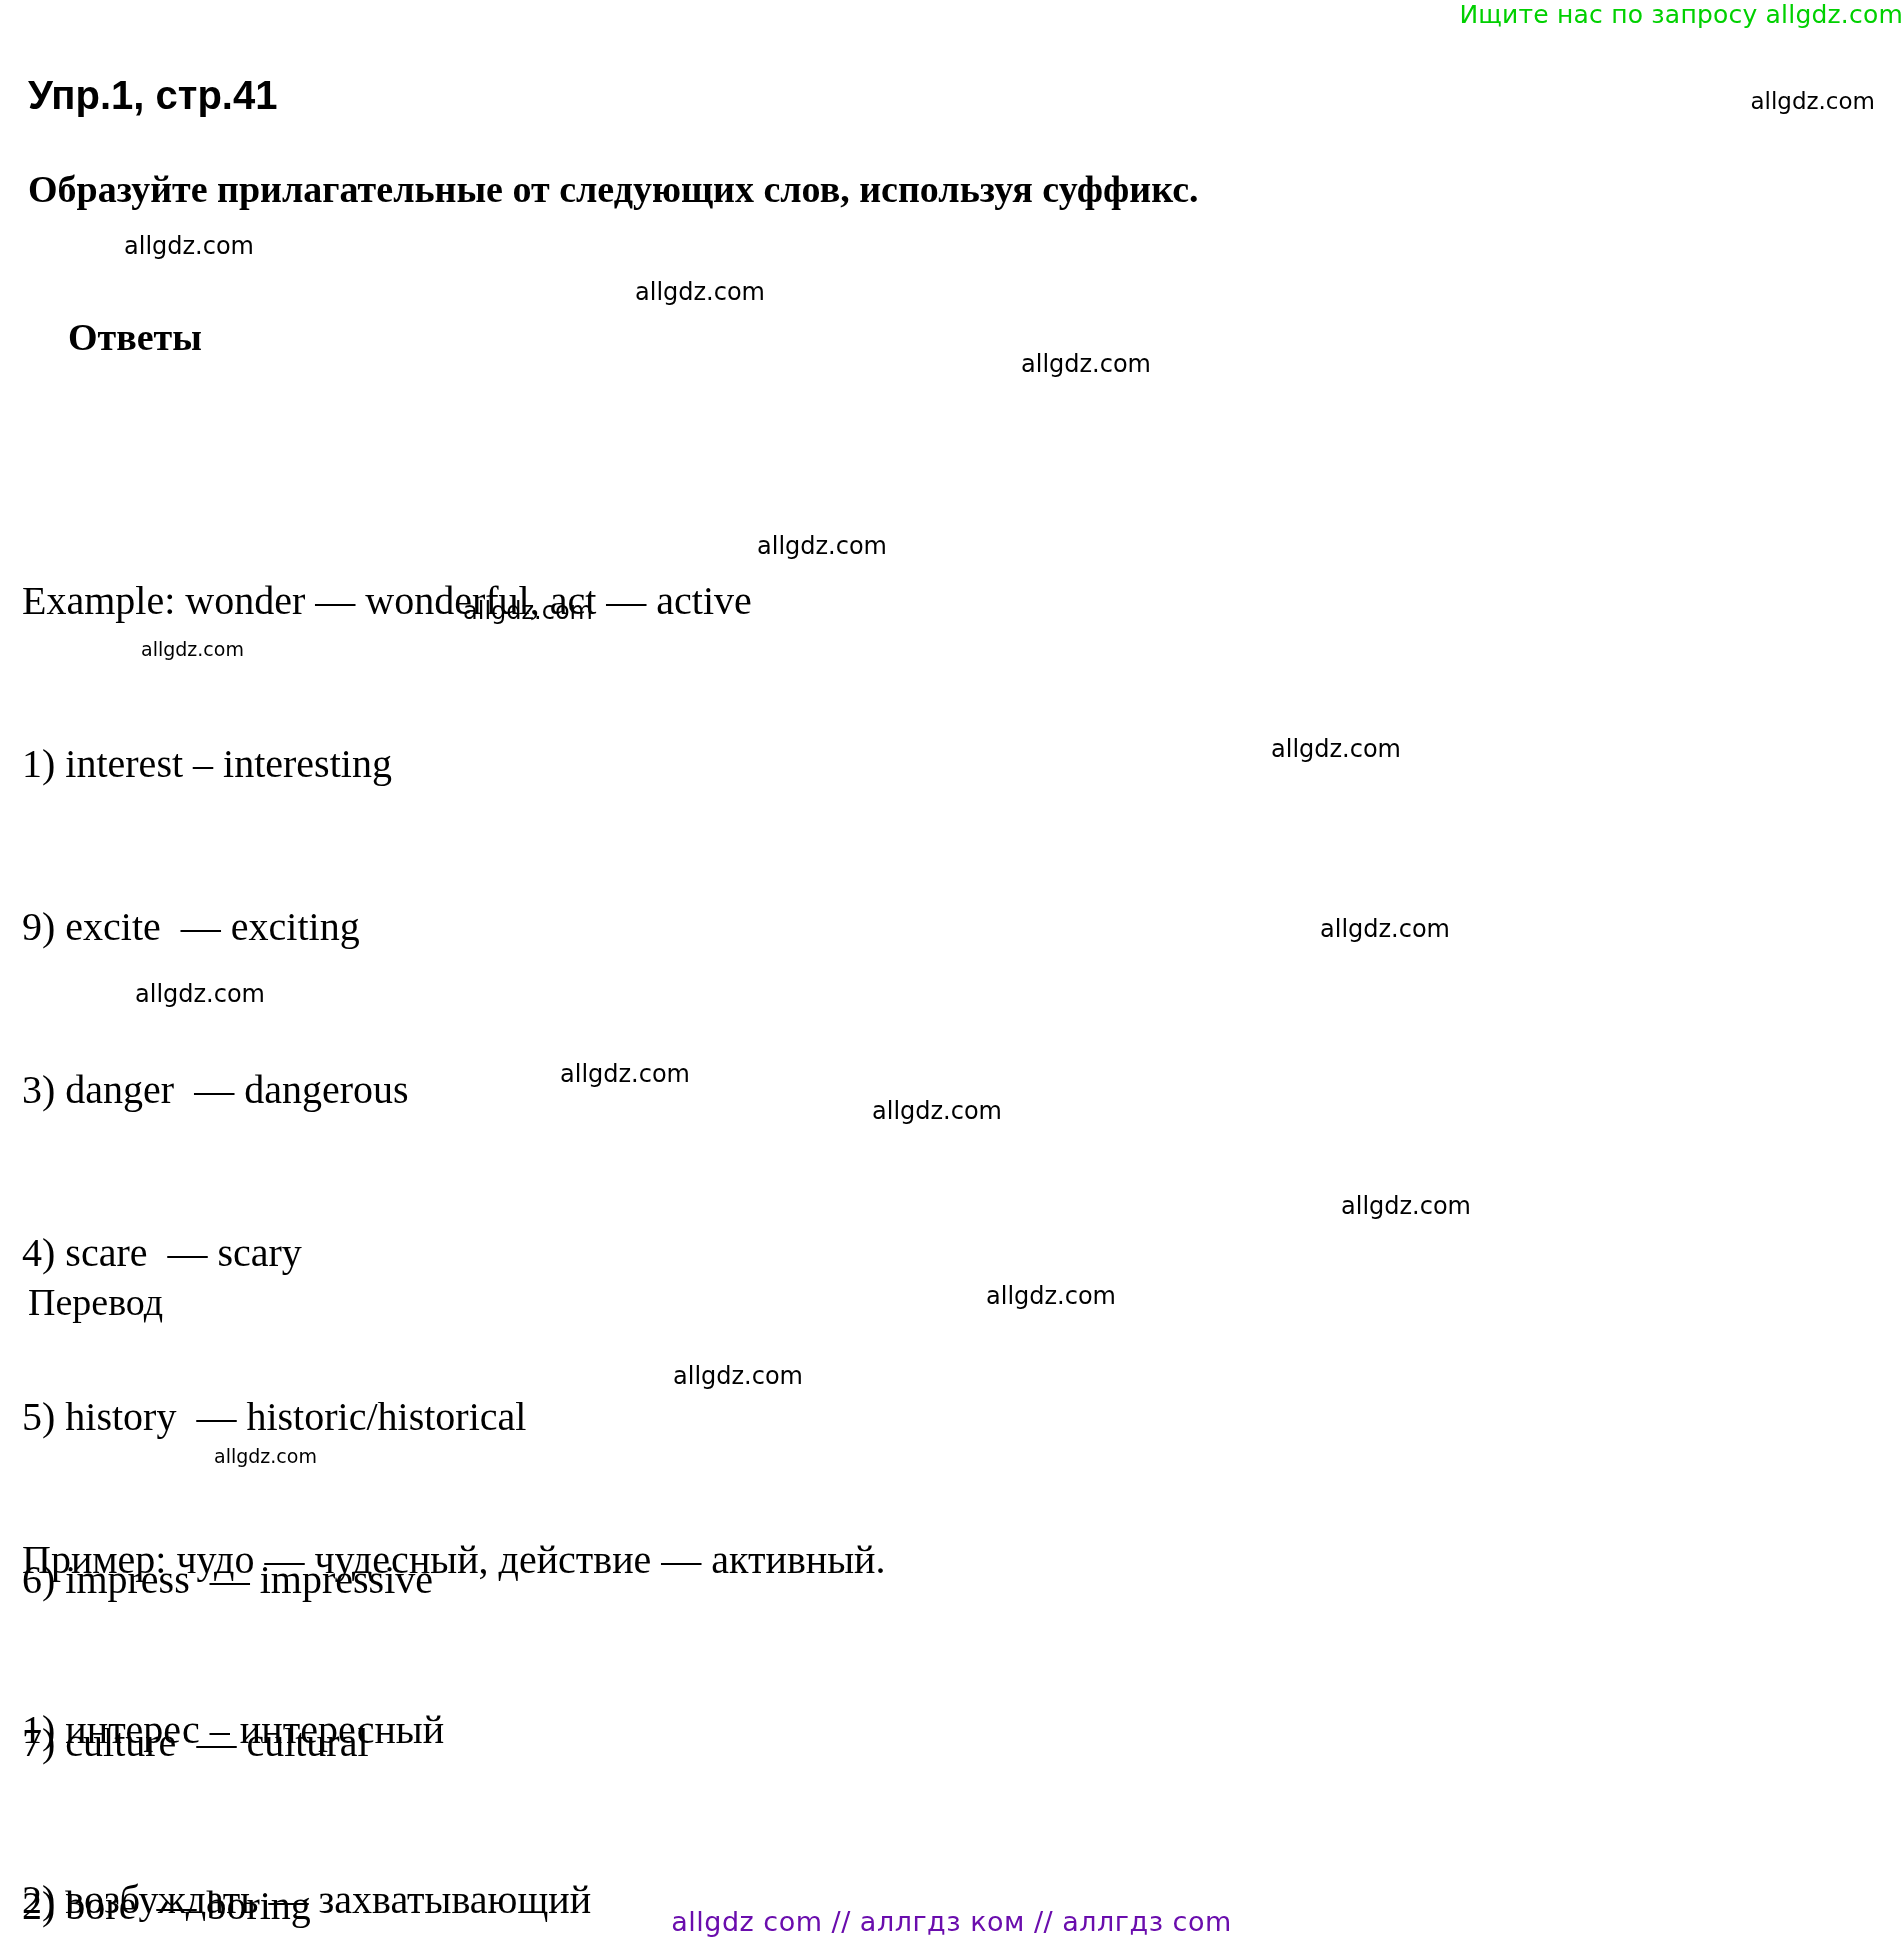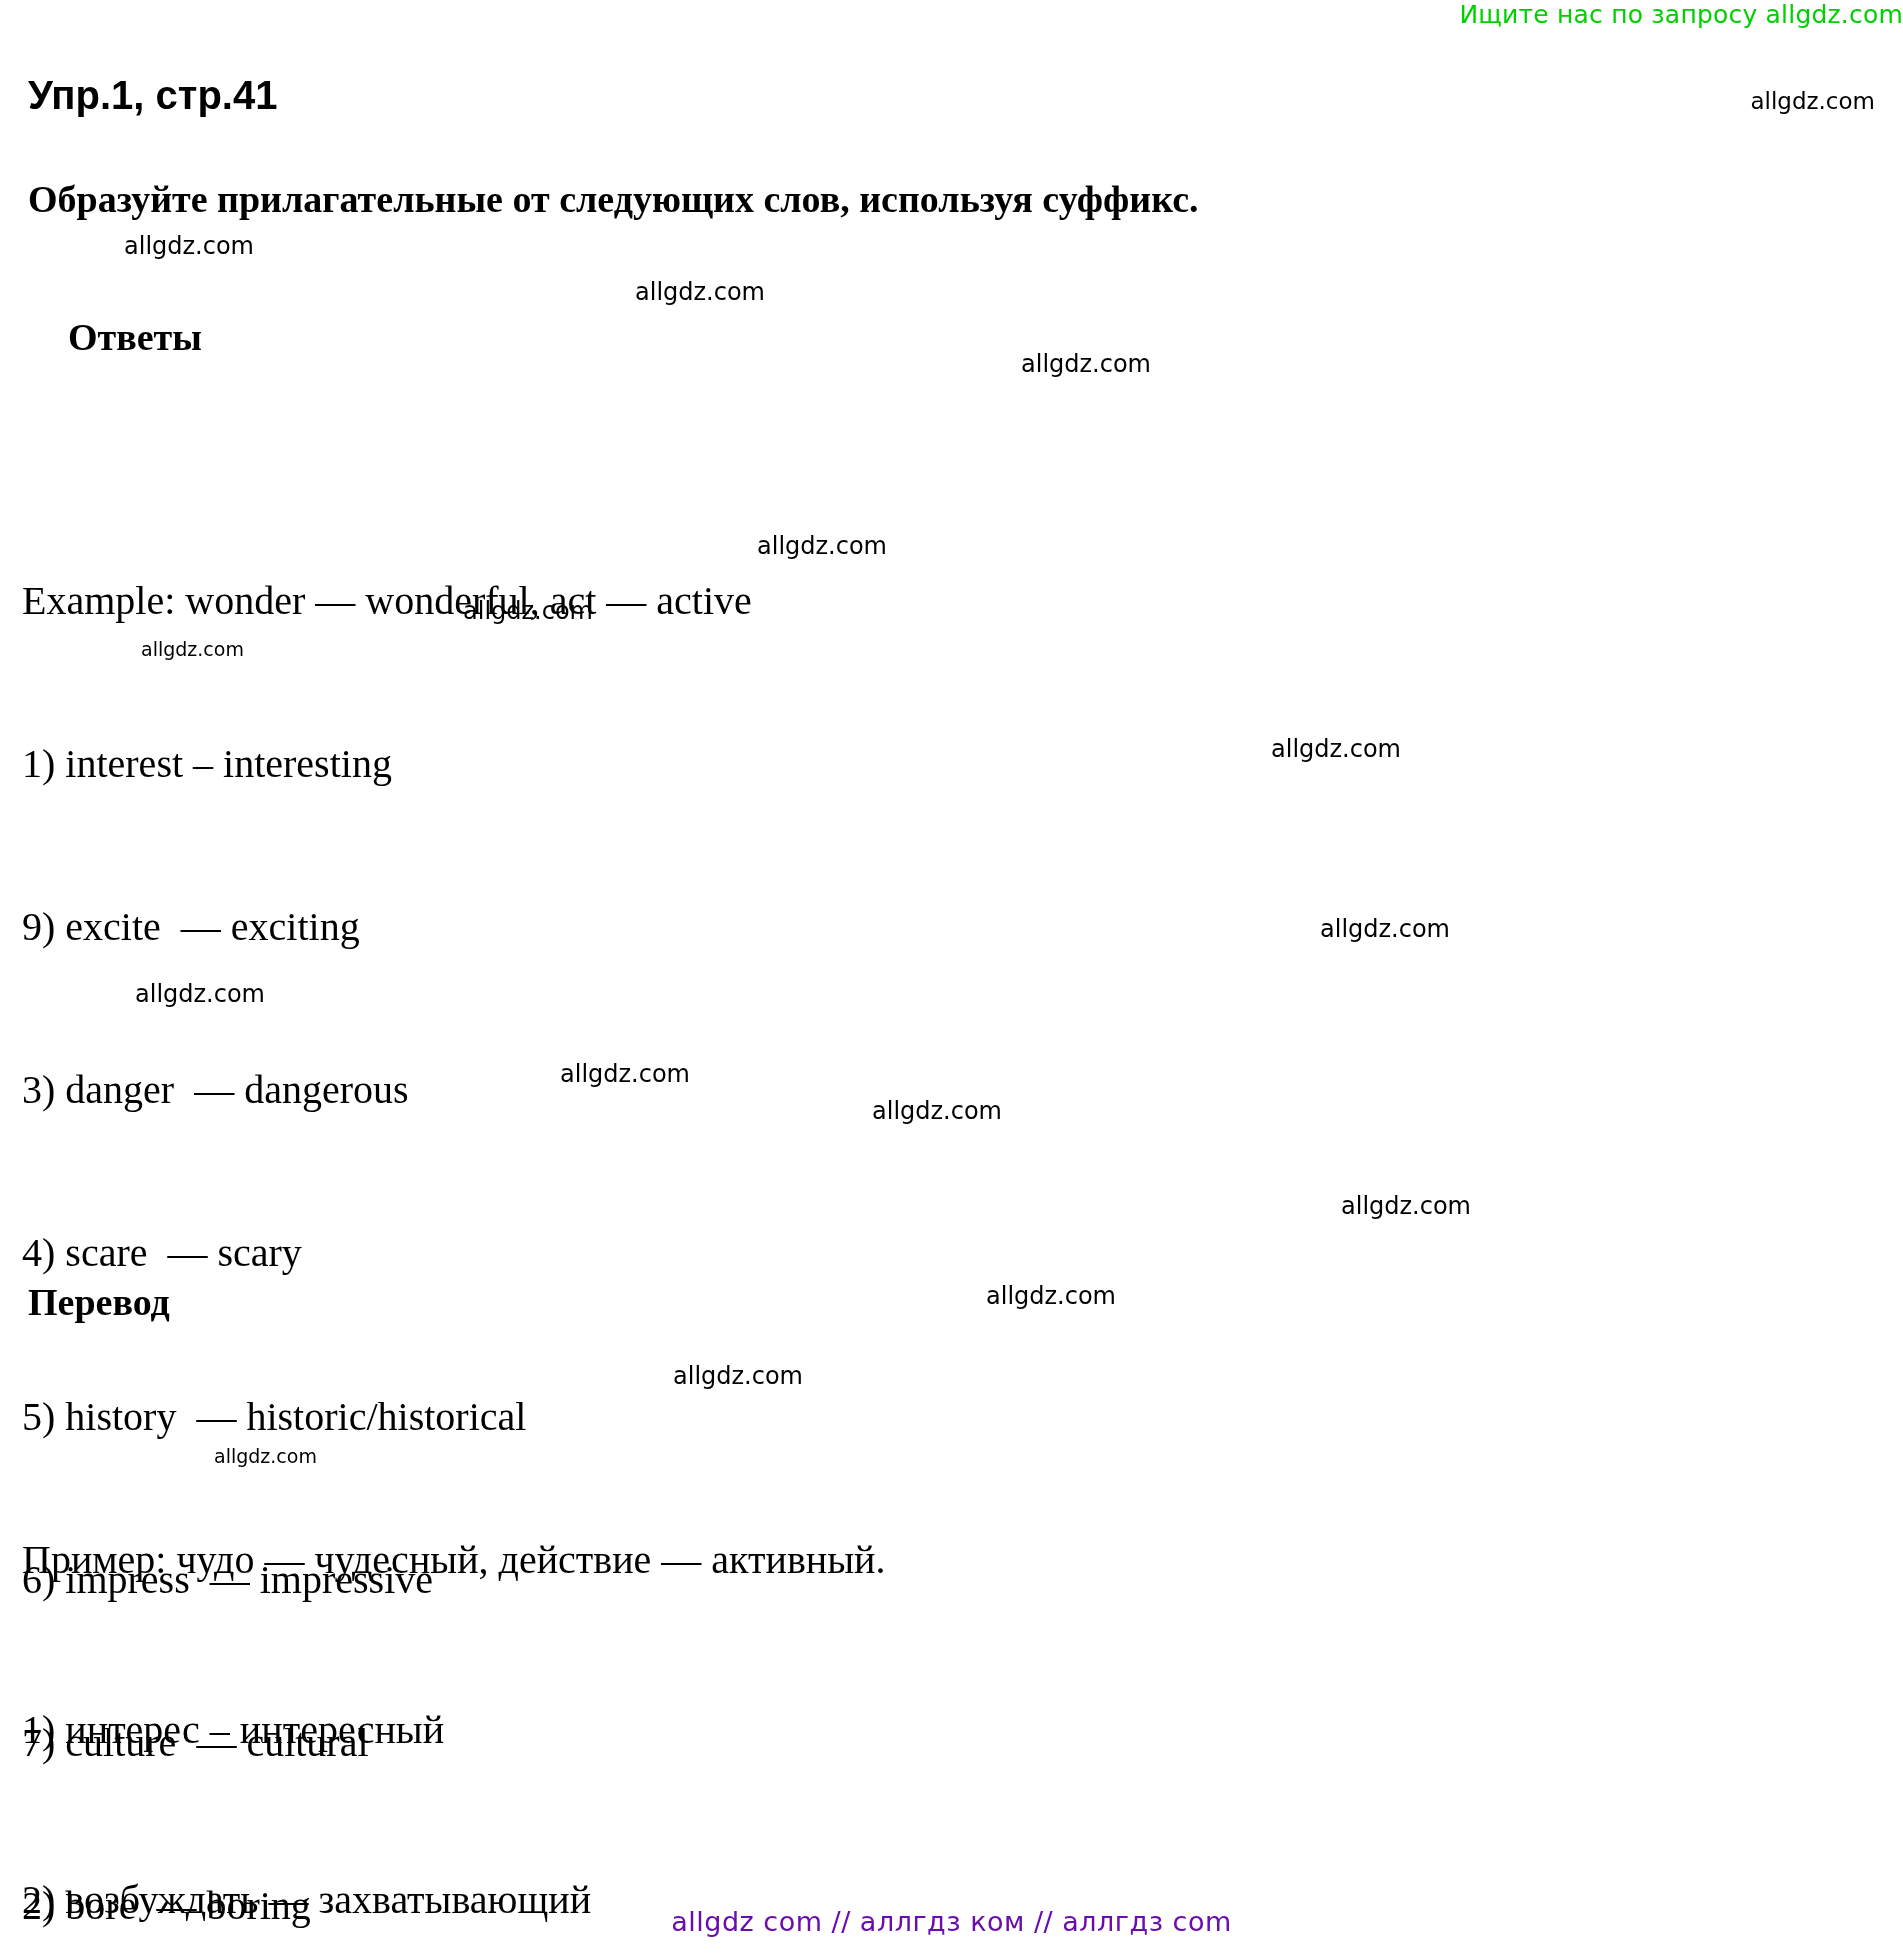--- a/index.html
+++ b/index.html
@@ -48,21 +48,21 @@
     position: absolute;
     top: 73px;
     left: 28px;
     font-family: Liberation Sans, sans-serif;
     font-weight: bold;
     font-size: 40px;
   }
 
   .task {
     position: absolute;
-    top: 178px;
+    top: 168px;
     left: 28px;
     width: 1840px;
     font-family: "Liberation Serif", serif;
     font-weight: bold;
     font-size: 38px;
     line-height: 1.15;
   }
 
   .heading-answers {
     position: absolute;
@@ -79,21 +79,21 @@
     left: 22px;
     font-size: 40px;
     line-height: 1.36;
     white-space: pre;
   }
 
   .heading-translation {
     position: absolute;
     top: 1280px;
     left: 28px;
-    font-weight: bold;
+    font-weight: normal;
     font-size: 38px;
   }
 
   .translation-block {
     position: absolute;
     top: 1418px;
     left: 22px;
     font-size: 40px;
     line-height: 1.42;
     white-space: pre;

